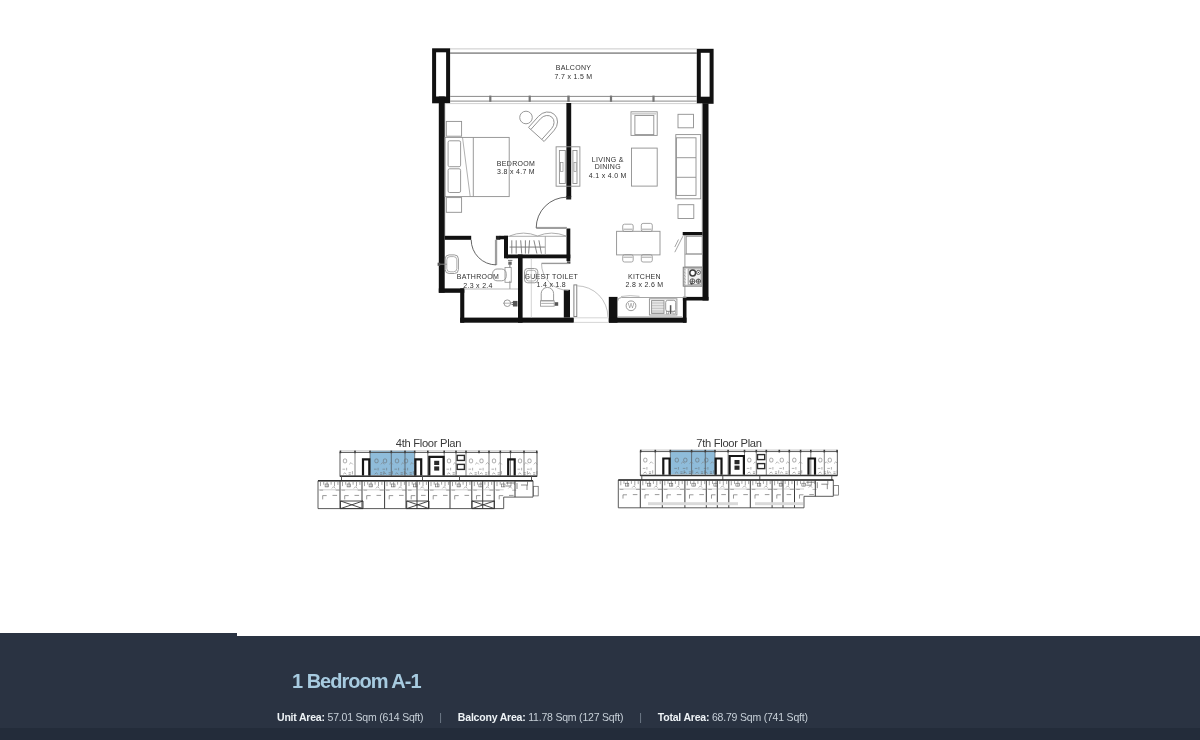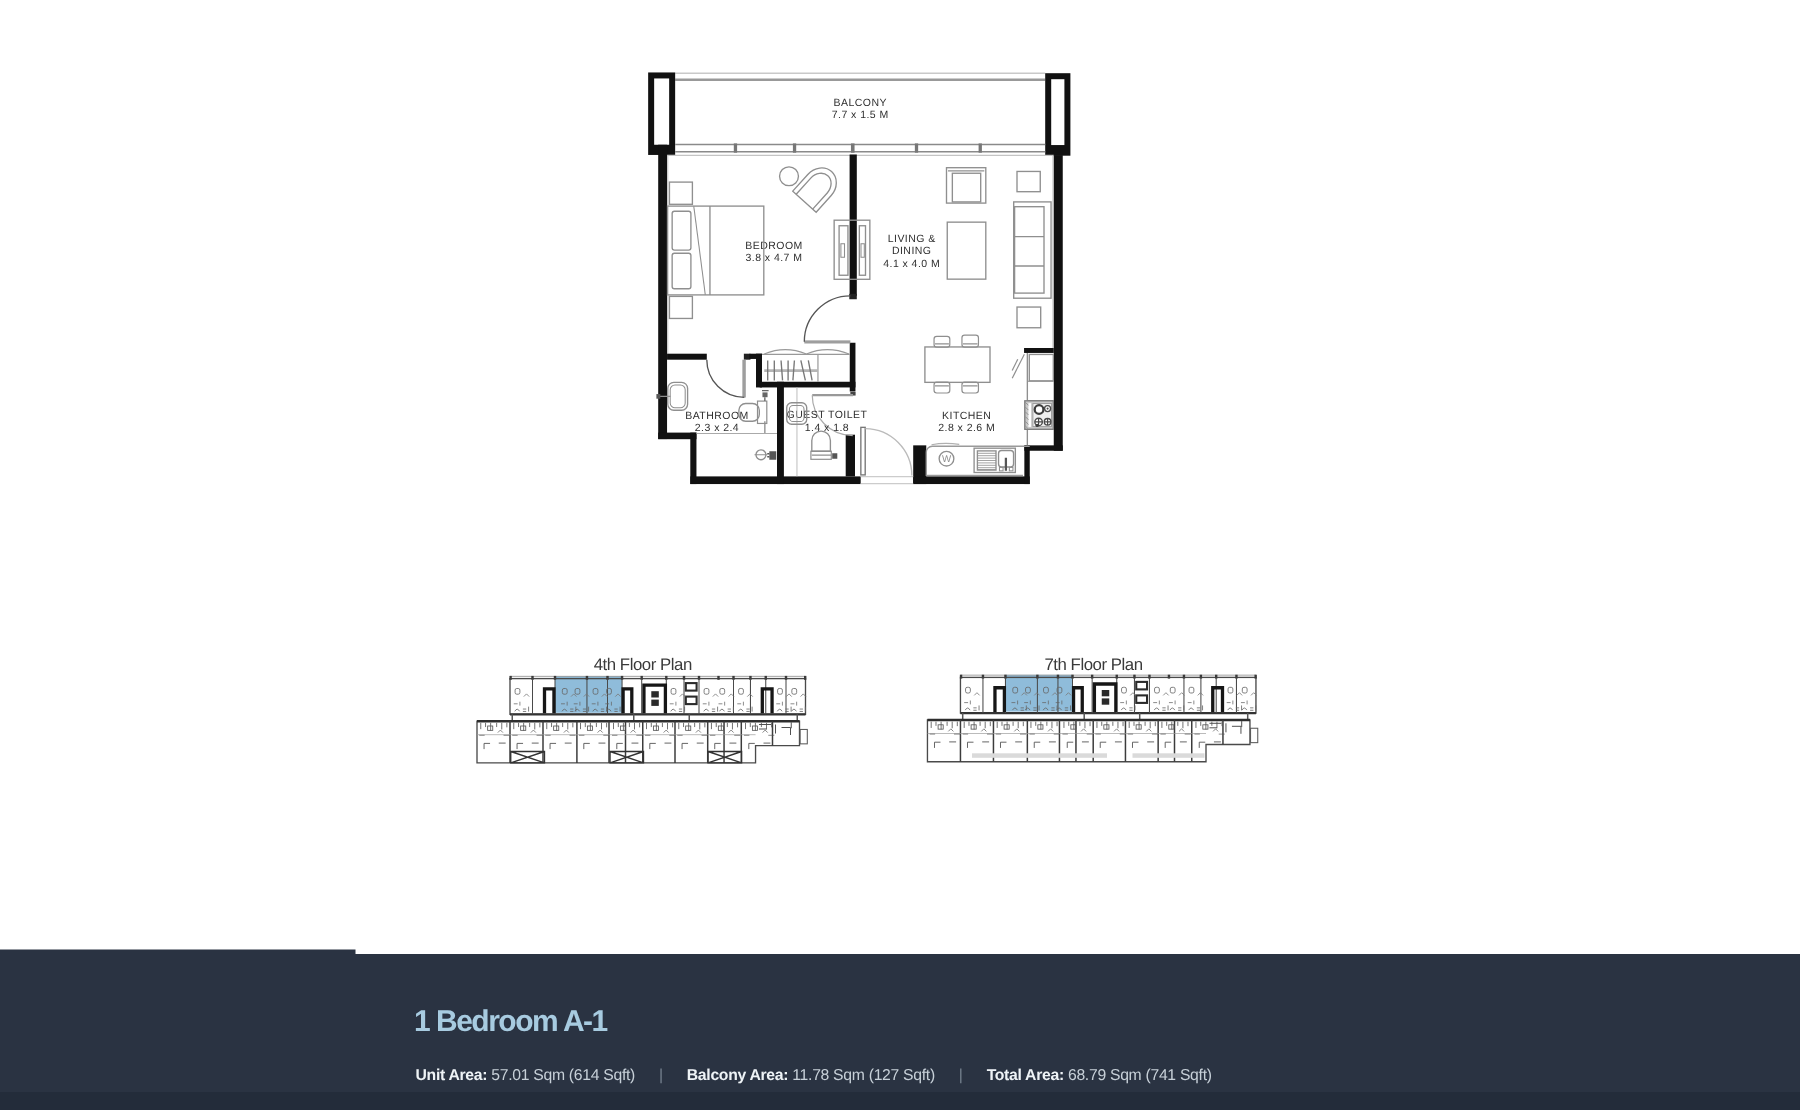--- a/index.html
+++ b/index.html
@@ -415,15 +415,15 @@
 <text x="729" y="446.5" font-size="11.2" fill="#3a3a3a" letter-spacing="-0.3" text-anchor="middle">7th Floor Plan</text>
 </g>
 </svg>
 
 <div class="abs" style="left:0;top:633px;width:237px;height:4px;background:#2a3342"></div>
 
 <div class="abs" style="left:0;top:636px;width:1200px;height:104px;background:#2a3342"></div>
 
 <div class="abs" style="left:0;top:728px;width:1200px;height:12px;background:#232c3a"></div>
 
-<div class="abs" style="left:276px;top:670px;font-size:20px;font-weight:bold;color:#a7cbe0;letter-spacing:-1px">1 Bedroom A-1</div>
+<div class="abs" style="left:292px;top:670px;font-size:20px;font-weight:bold;color:#a7cbe0;letter-spacing:-1px">1 Bedroom A-1</div>
 
 <div class="abs" style="left:277px;top:711px;font-size:10.5px;color:#c7d0d8;letter-spacing:-0.2px;white-space:nowrap"><b style="color:#eef3f6">Unit Area:</b> 57.01 Sqm (614 Sqft)<span style="color:#76828f;margin:0 16px">|</span><b style="color:#eef3f6">Balcony Area:</b> 11.78 Sqm (127 Sqft)<span style="color:#76828f;margin:0 16px">|</span><b style="color:#eef3f6">Total Area:</b> 68.79 Sqm (741 Sqft)</div>
 
 </body></html>

